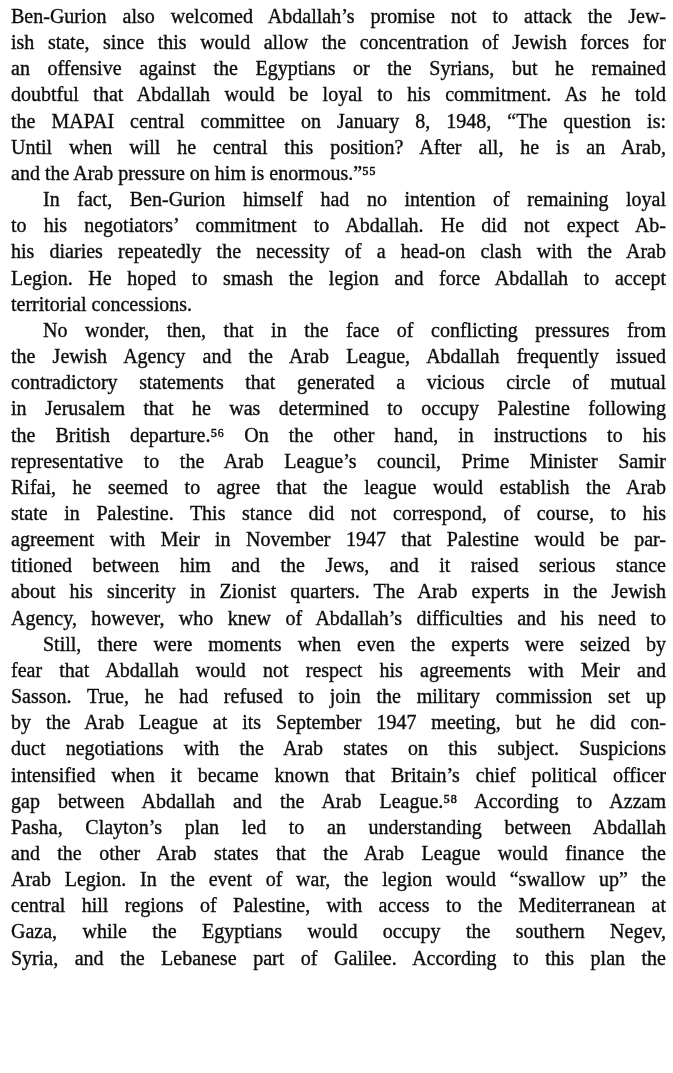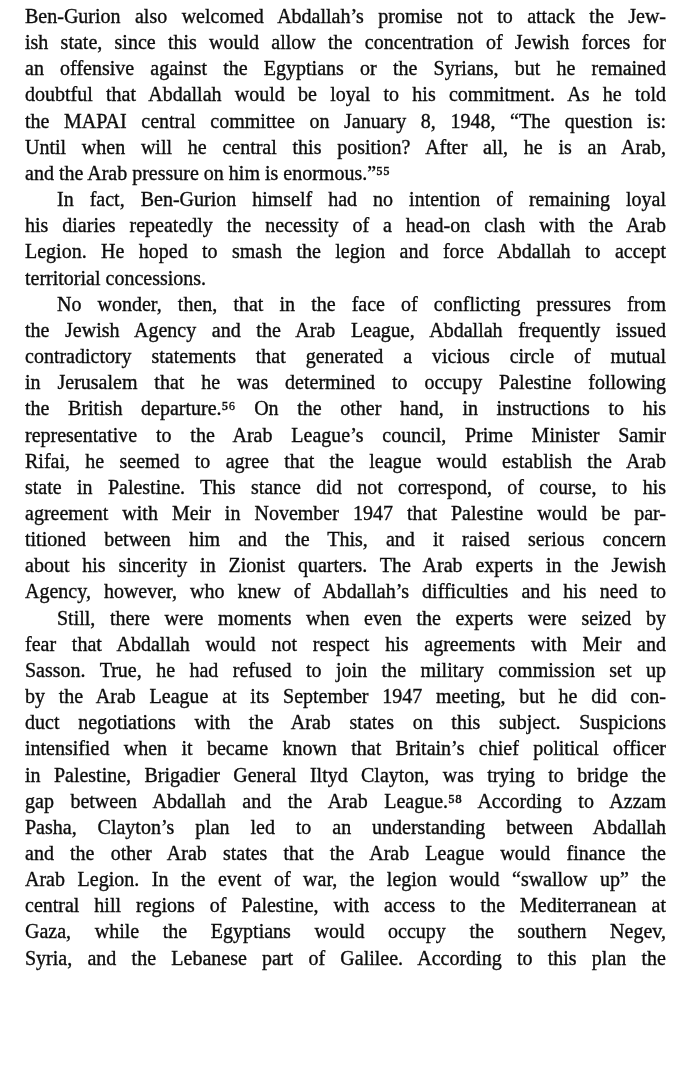--- a/index.html
+++ b/index.html
@@ -9,21 +9,21 @@
   }
   body {
     width: 673px;
     height: 1073px;
     overflow: hidden;
   }
   .book-page {
     box-sizing: border-box;
     width: 673px;
     height: 878px;
-    padding: 3px 7px 0 25px;
+    padding: 3px 7px 0 11px;
     background: #ffffff;
     color: #0d0d0d;
     font-family: "Liberation Serif", "DejaVu Serif", serif;
     font-size: 20px;
     -webkit-text-stroke: 0.35px #0d0d0d;
   }
   .paragraph {
     margin: 0;
     padding: 0;
   }
@@ -52,46 +52,46 @@
         <div class="line">Ben-Gurion also welcomed Abdallah’s promise not to attack the Jew-</div>
         <div class="line">ish state, since this would allow the concentration of Jewish forces for</div>
         <div class="line">an offensive against the Egyptians or the Syrians, but he remained</div>
         <div class="line">doubtful that Abdallah would be loyal to his commitment. As he told</div>
         <div class="line">the MAPAI central committee on January 8, 1948, “The question is:</div>
         <div class="line">Until when will he central this position? After all, he is an Arab,</div>
         <div class="line final">and the Arab pressure on him is enormous.”⁵⁵</div>
       </div>
       <div class="paragraph">
         <div class="line indent">In fact, Ben-Gurion himself had no intention of remaining loyal</div>
+        <div class="line">to his negotiators’ commitment to Abdallah. He did not expect Ab-</div>
         <div class="line">his diaries repeatedly the necessity of a head-on clash with the Arab</div>
         <div class="line">Legion. He hoped to smash the legion and force Abdallah to accept</div>
         <div class="line final">territorial concessions.</div>
       </div>
       <div class="paragraph">
         <div class="line indent">No wonder, then, that in the face of conflicting pressures from</div>
         <div class="line">the Jewish Agency and the Arab League, Abdallah frequently issued</div>
         <div class="line">contradictory statements that generated a vicious circle of mutual</div>
         <div class="line">in Jerusalem that he was determined to occupy Palestine following</div>
         <div class="line">the British departure.⁵⁶ On the other hand, in instructions to his</div>
         <div class="line">representative to the Arab League’s council, Prime Minister Samir</div>
         <div class="line">Rifai, he seemed to agree that the league would establish the Arab</div>
         <div class="line">state in Palestine. This stance did not correspond, of course, to his</div>
         <div class="line">agreement with Meir in November 1947 that Palestine would be par-</div>
-        <div class="line">titioned between him and the This, and it raised serious concern</div>
+        <div class="line">titioned between him and the Jews, and it raised serious stance</div>
         <div class="line">about his sincerity in Zionist quarters. The Arab experts in the Jewish</div>
         <div class="line">Agency, however, who knew of Abdallah’s difficulties and his need to</div>
       </div>
       <div class="paragraph">
         <div class="line indent">Still, there were moments when even the experts were seized by</div>
         <div class="line">fear that Abdallah would not respect his agreements with Meir and</div>
         <div class="line">Sasson. True, he had refused to join the military commission set up</div>
         <div class="line">by the Arab League at its September 1947 meeting, but he did con-</div>
         <div class="line">duct negotiations with the Arab states on this subject. Suspicions</div>
         <div class="line">intensified when it became known that Britain’s chief political officer</div>
-        <div class="line">in Palestine, Brigadier General Iltyd Clayton, was trying to bridge the</div>
         <div class="line">gap between Abdallah and the Arab League.⁵⁸ According to Azzam</div>
         <div class="line">Pasha, Clayton’s plan led to an understanding between Abdallah</div>
         <div class="line">and the other Arab states that the Arab League would finance the</div>
         <div class="line">Arab Legion. In the event of war, the legion would “swallow up” the</div>
         <div class="line">central hill regions of Palestine, with access to the Mediterranean at</div>
         <div class="line">Gaza, while the Egyptians would occupy the southern Negev,</div>
         <div class="line">Syria, and the Lebanese part of Galilee. According to this plan the</div>
       </div>
     </div>
 </div>

